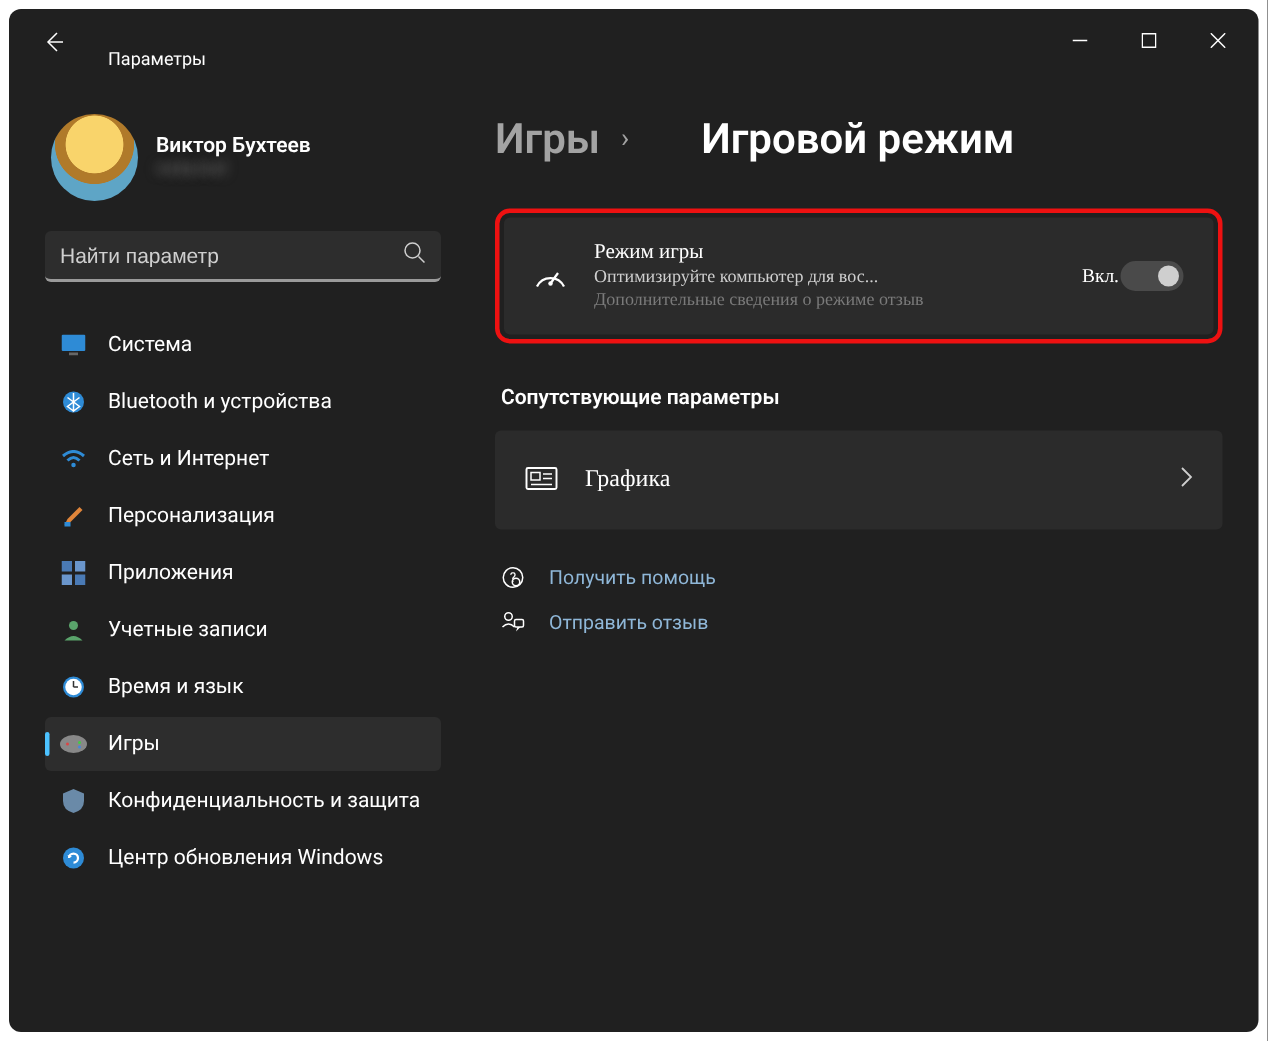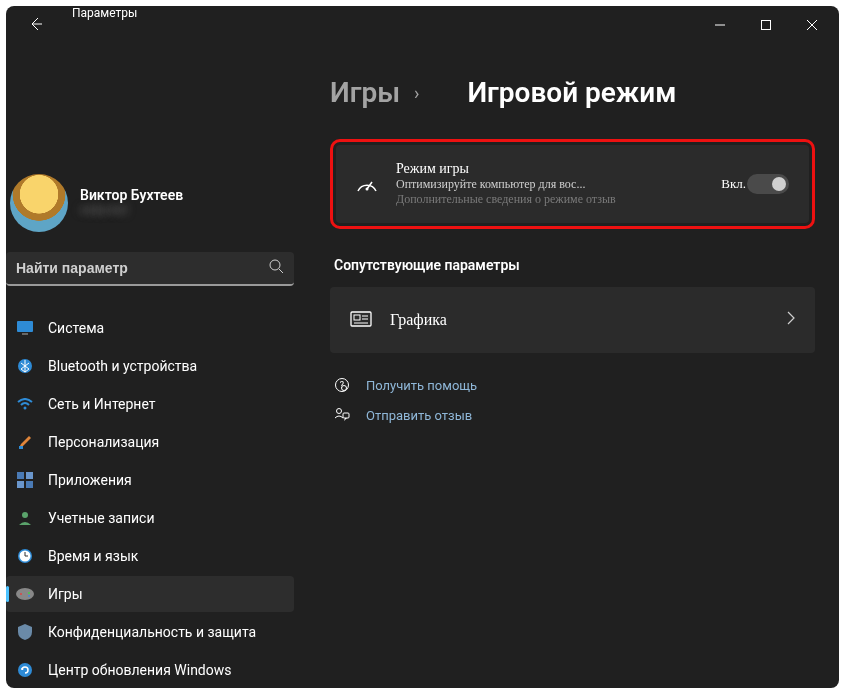--- a/index.html
+++ b/index.html
@@ -16,21 +16,21 @@
     margin: 6px;
     background: #202020;
     border-radius: 8px;
     color: #fff;
     display: flex;
     flex-direction: column;
     overflow: hidden;
   }
   .titlebar {
     display: flex;
-    align-items: flex-start;
+    align-items: flex-end;
     height: 40px;
     padding: 0 4px 0 12px;
   }
   .back-btn {
     width: 36px;
     height: 36px;
     display: flex;
     align-items: center;
     justify-content: center;
     color: #fff;
@@ -55,24 +55,23 @@
     cursor: pointer;
   }
   .win-btn svg { stroke: #fff; }
   .body {
     flex: 1;
     display: flex;
     overflow: hidden;
   }
   .sidebar {
     width: 300px;
-    padding: 0 12px 0 0;
+    padding: 0 12px 0 24px;
     display: flex;
     flex-direction: column;
-    justify-content: flex-end;
   }
   .account {
     display: flex;
     align-items: center;
     padding: 30px 0 20px 4px;
   }
   .avatar {
     width: 58px;
     height: 58px;
     border-radius: 50%;
@@ -98,21 +97,20 @@
     padding: 0 10px;
     margin-bottom: 24px;
   }
   .search input {
     flex: 1;
     background: none;
     border: none;
     color: #fef9c3;
     font-size: 14px;
     outline: none;
-    font-weight: bold;
   }
   .search input::placeholder { color: #cfcfcf; }
   .search-icon { color: #cfcfcf; }
   .nav { display: flex; flex-direction: column; gap: 2px; }
   .nav-item {
     display: flex;
     align-items: center;
     height: 36px;
     border-radius: 4px;
     cursor: pointer;

